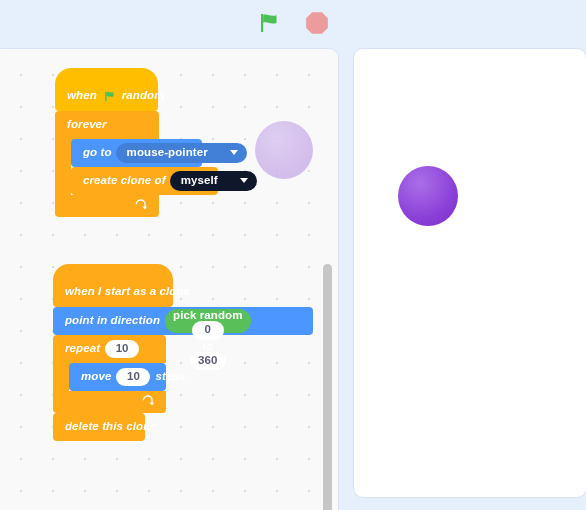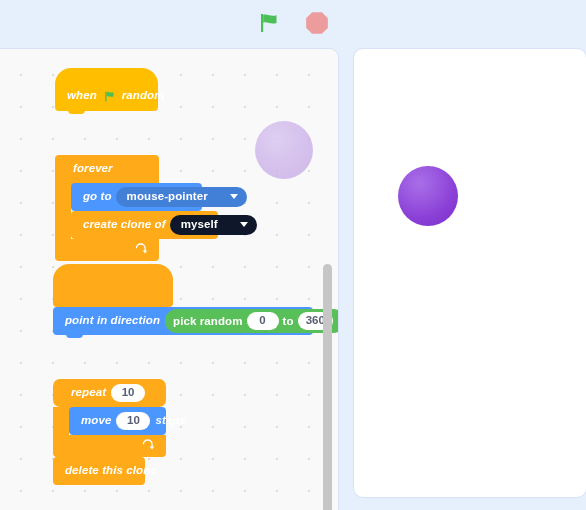--- a/index.html
+++ b/index.html
@@ -174,23 +174,22 @@
   
   .stack {
     border-radius: 4px;
     padding: 0 12px;
     height: 28px;
   }
 
   
   .c-head {
     border-radius: 4px 4px 0 0;
-    padding: 0 18px;
+    padding: 0 12px;
     height: 28px;
-    margin-top: 44px;
   }
   .c-arm {
     width: 16px;
     background: #ffab19;
   }
   .c-foot {
     border-radius: 0 0 4px 4px;
     height: 22px;
     padding-right: 10px;
     justify-content: flex-end;
@@ -247,20 +246,21 @@
     align-items: center;
     background: #59c059;
     border-radius: 20px;
     padding: 0 8px;
     height: 24px;
     margin-left: 5px;
     color: #ffffff;
     font-size: 11.5px;
     font-weight: bold;
     cursor: pointer;
+    flex-direction: column;
   }
   .reporter .oval-num { padding: 3px 8px 4px; margin: 0 4px; }
 
   .flag-inline { margin: 0 6px; display: inline-flex; }
 </style>
 </head>
 <body>
 
 <div id="app">
 
@@ -330,34 +330,35 @@
             <path d="M5 9 A7 7 0 0 1 19 9 L19 13 L15.5 13 L20.5 19 L24 13 L21.5 13 L21.5 9 A9.5 9.5 0 0 0 2.5 9 Z" fill="#ffffff" transform="translate(-1,1) scale(0.9)"></path>
           </svg>
         </div>
       </div>
     </div>
 
     <div class="script" style="left:60px; top:228px;">
 
       <div class="blk hat c-control" style="width:120px;">
         <div class="hat-top"></div>
+        <span class="lbl">when I start as a clone</span>
       </div>
 
       <div class="blk stack c-motion" style="width:260px;">
         <span class="lbl">point in direction</span>
         <span class="reporter">
           <span>pick random</span>
           <span class="oval-num">0</span>
           <span>to</span>
           <span class="oval-num">360</span>
         </span>
       </div>
 
       <div>
-        <div class="blk c-head c-control" style="width:113px;border-radius:7px;">
+        <div class="blk c-head c-control" style="width:113px;">
           <span class="lbl">repeat</span>
           <span class="oval-num">10</span>
         </div>
 
         <div style="display:flex;">
           <div class="c-arm"></div>
           <div>
 
             <div class="blk stack c-motion" style="width:97px;">
               <span class="lbl">move</span>

